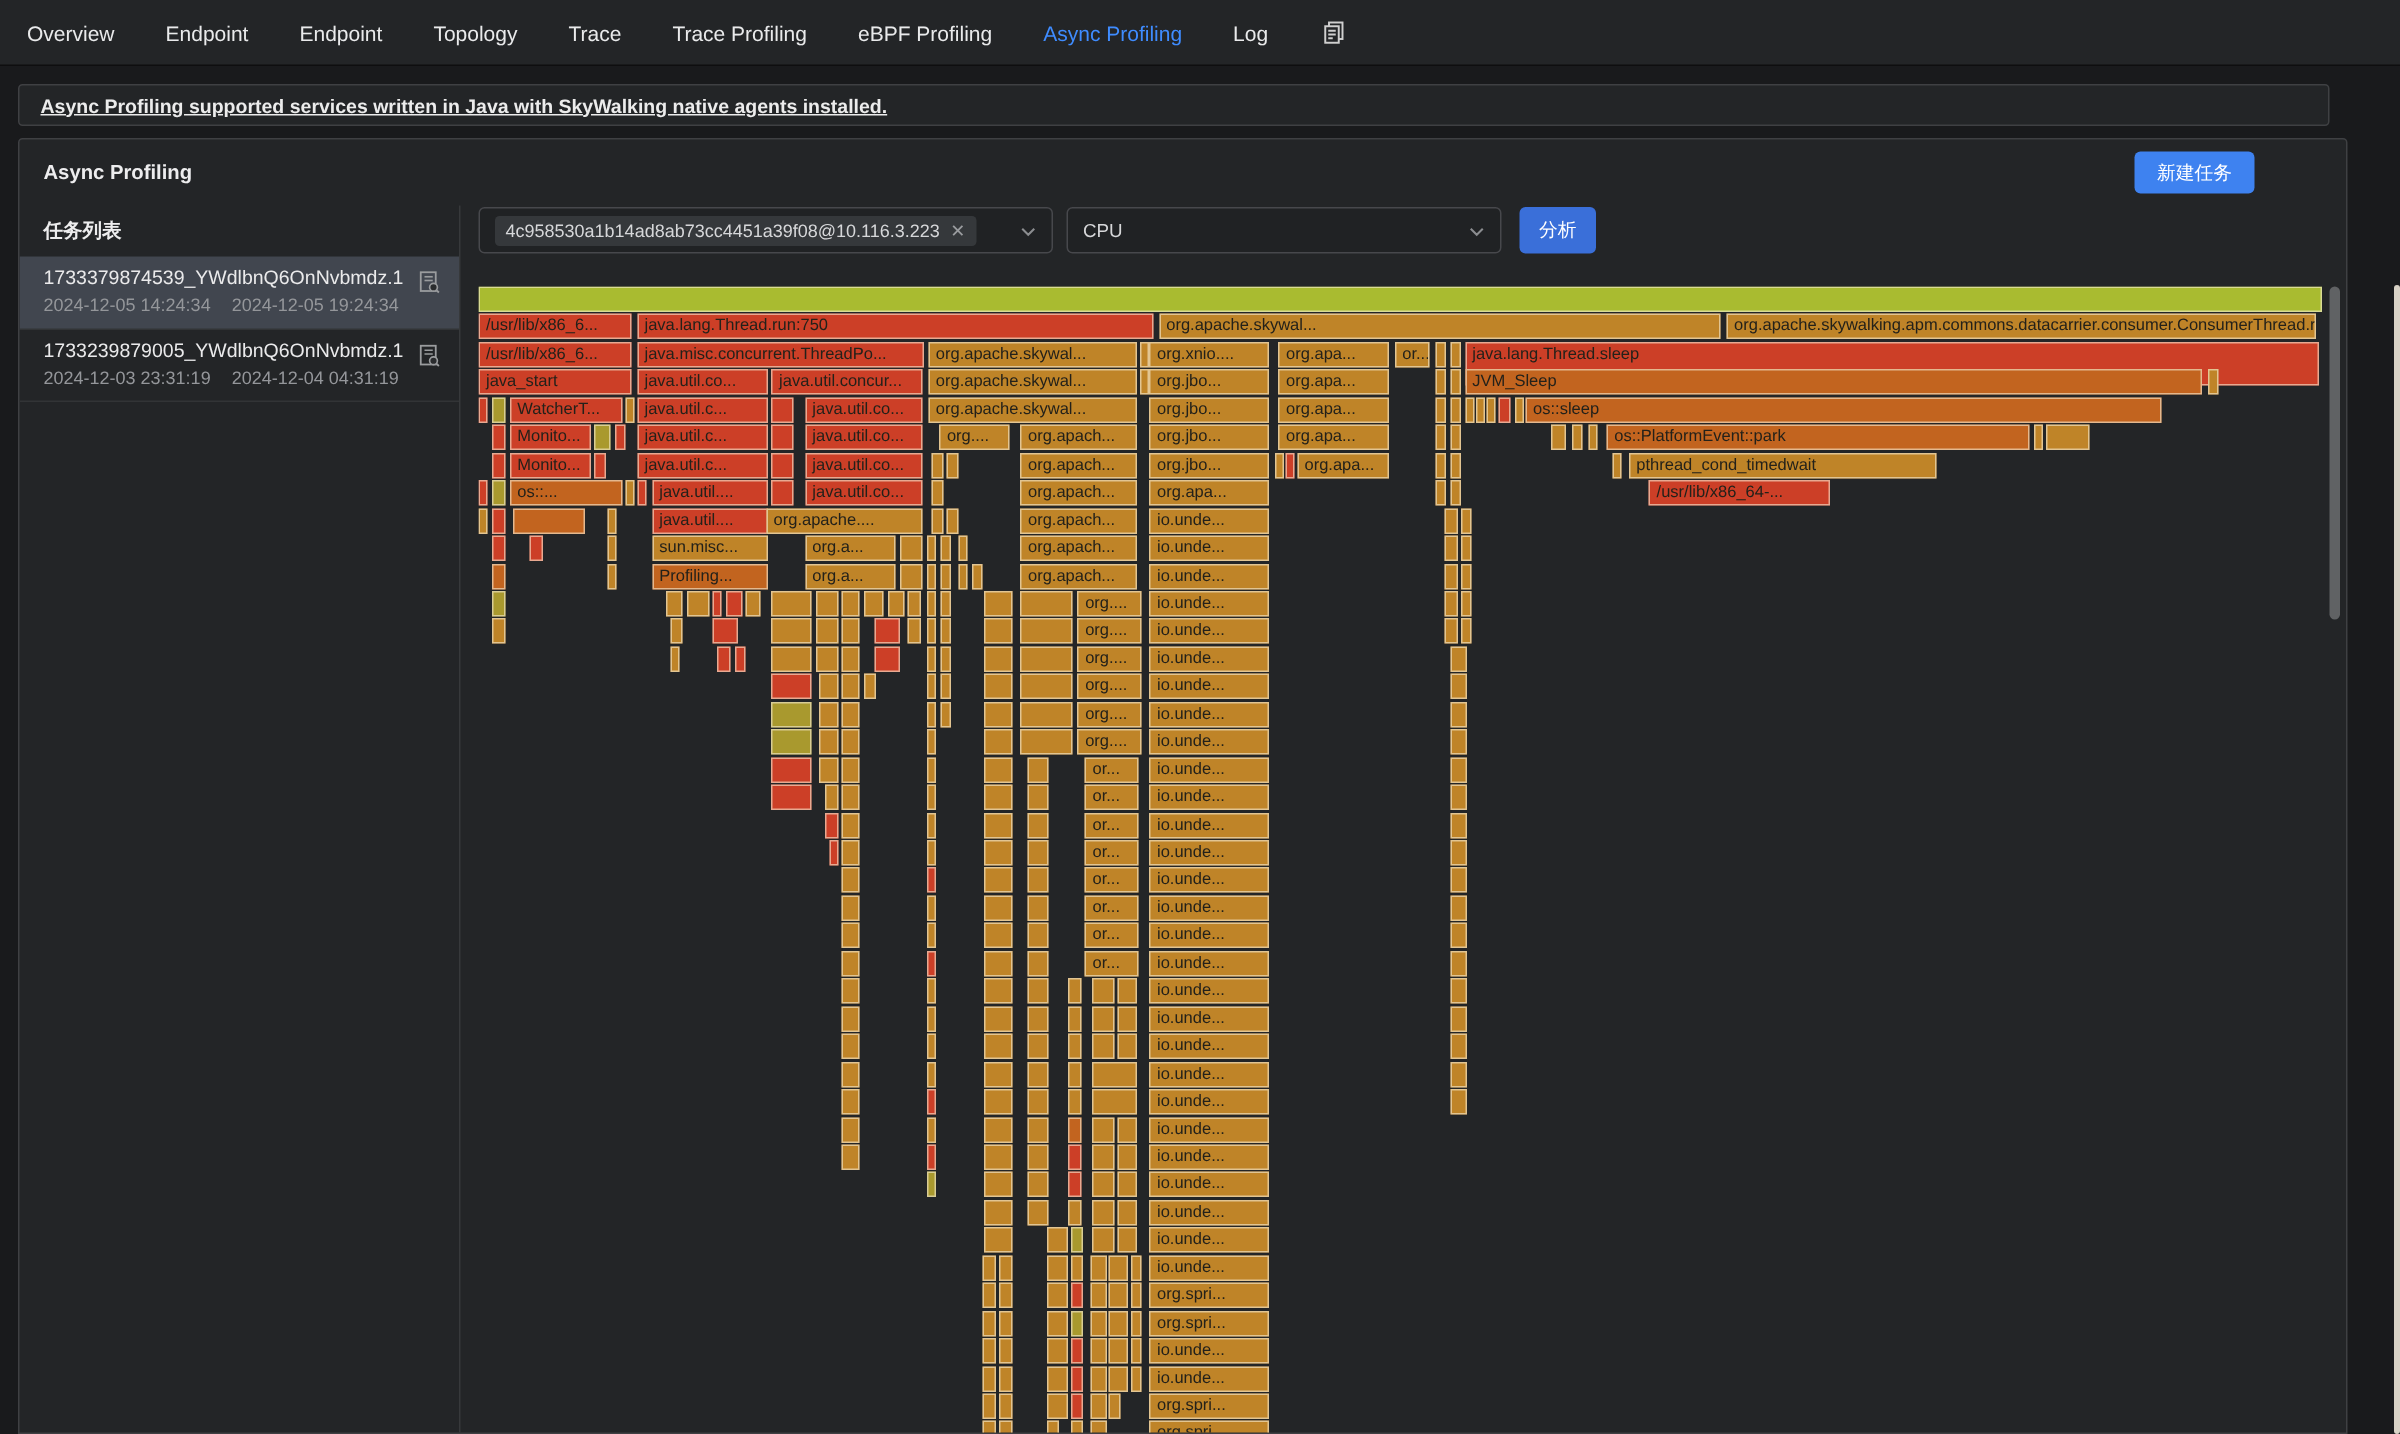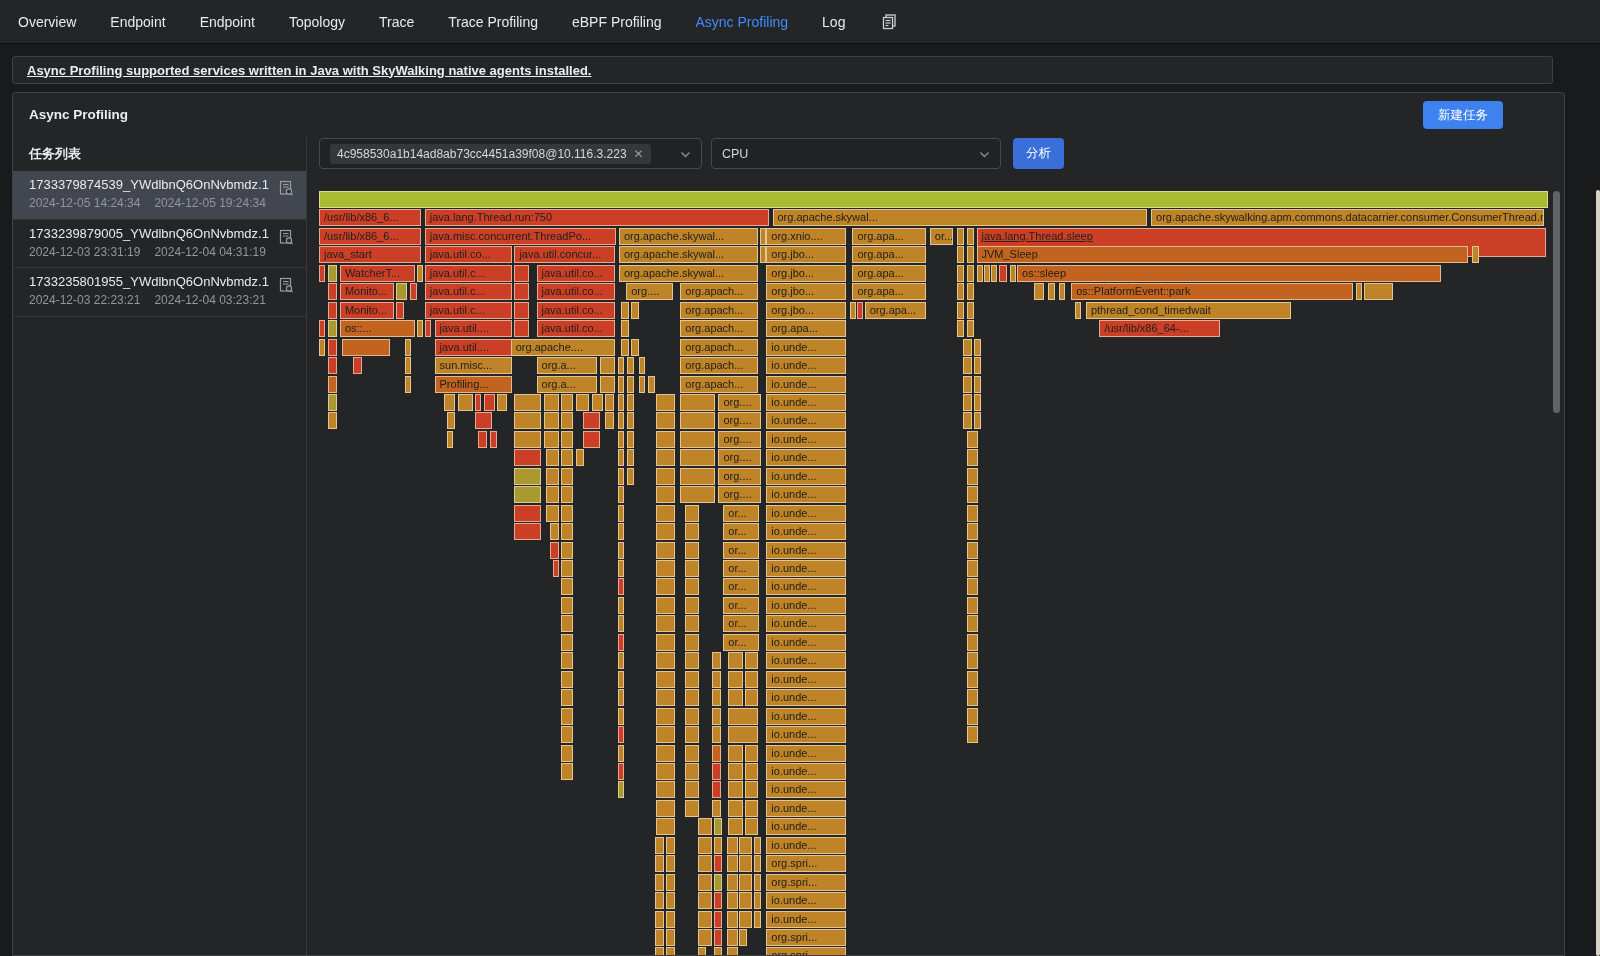--- a/index.html
+++ b/index.html
@@ -105,33 +105,20 @@
           <span class="task-icon">
             <svg width="16" height="16" viewBox="0 0 16 16">
               <rect x="2.5" y="1.5" width="10" height="12.5" fill="none" stroke="#9a9c9e" stroke-width="1.2"></rect>
               <line x1="5" y1="4.5" x2="10.5" y2="4.5" stroke="#9a9c9e" stroke-width="1.1"></line>
               <line x1="5" y1="7" x2="10.5" y2="7" stroke="#9a9c9e" stroke-width="1.1"></line>
               <circle cx="11" cy="11.5" r="2.6" fill="#2a2c2e" stroke="#9a9c9e" stroke-width="1.1"></circle>
               <line x1="13" y1="13.5" x2="14.6" y2="15" stroke="#9a9c9e" stroke-width="1.2"></line>
             </svg>
           </span>
         </div>
-        <div class="task-item">
-          <div class="task-id">1733235801955_YWdlbnQ6OnNvbmdz.1</div>
-          <div class="task-dates"><span>2024-12-03 22:23:21</span><span>2024-12-04 03:23:21</span></div>
-          <span class="task-icon">
-            <svg width="16" height="16" viewBox="0 0 16 16">
-              <rect x="2.5" y="1.5" width="10" height="12.5" fill="none" stroke="#9a9c9e" stroke-width="1.2"></rect>
-              <line x1="5" y1="4.5" x2="10.5" y2="4.5" stroke="#9a9c9e" stroke-width="1.1"></line>
-              <line x1="5" y1="7" x2="10.5" y2="7" stroke="#9a9c9e" stroke-width="1.1"></line>
-              <circle cx="11" cy="11.5" r="2.6" fill="#2a2c2e" stroke="#9a9c9e" stroke-width="1.1"></circle>
-              <line x1="13" y1="13.5" x2="14.6" y2="15" stroke="#9a9c9e" stroke-width="1.2"></line>
-            </svg>
-          </span>
-        </div>
       </div>
   </div>
 
   <div class="sel sel-instance">
     <span class="chip">
       <span>4c958530a1b14ad8ab73cc4451a39f08@10.116.3.223</span>
       <span class="chip-x">✕</span>
     </span>
     <span class="sel-arrow">
       <svg width="13" height="13" viewBox="0 0 13 13">
@@ -159,21 +146,21 @@
       <div class="bar c-o" style="top: 18.45px; left: 67.7%; width: 32%; height: 17px;">org.apache.skywalking.apm.commons.datacarrier.consumer.ConsumerThread.run:55</div>
       <div class="bar c-r" style="top: 36.9px; left: 0%; width: 8.3%; height: 17px;">/usr/lib/x86_6...</div>
       <div class="bar c-r" style="top: 36.9px; left: 8.6%; width: 15.6%; height: 17px;">java.misc.concurrent.ThreadPo...</div>
       <div class="bar c-o" style="top: 36.9px; left: 24.4%; width: 11.3%; height: 17px;">org.apache.skywal...</div>
       <div class="bar c-o" style="top: 36.9px; left: 35.9%; width: 0.3%; height: 17px;"></div>
       <div class="bar c-o" style="top: 36.9px; left: 36.4%; width: 6.5%; height: 17px;">org.xnio....</div>
       <div class="bar c-o" style="top: 36.9px; left: 43.4%; width: 6%; height: 17px;">org.apa...</div>
       <div class="bar c-o" style="top: 36.9px; left: 49.7%; width: 1.9%; height: 17px;">or...</div>
       <div class="bar c-o" style="top: 36.9px; left: 51.9%; width: 0.6%; height: 17px;"></div>
       <div class="bar c-o" style="top: 36.9px; left: 52.7%; width: 0.6%; height: 17px;"></div>
-      <div class="bar c-r" style="top: 36.9px; left: 53.5%; width: 46.3%; height: 29px; text-decoration: underline;">java.lang.Thread.sleep</div>
+      <div class="bar c-r" style="top: 36.9px; left: 53.5%; width: 46.3%; height: 29px;">java.lang.Thread.sleep</div>
       <div class="bar c-r" style="top: 55.35px; left: 0%; width: 8.3%; height: 17px;">java_start</div>
       <div class="bar c-r" style="top: 55.35px; left: 8.6%; width: 7.1%; height: 17px;">java.util.co...</div>
       <div class="bar c-r" style="top: 55.35px; left: 15.9%; width: 8.2%; height: 17px;">java.util.concur...</div>
       <div class="bar c-o" style="top: 55.35px; left: 24.4%; width: 11.3%; height: 17px;">org.apache.skywal...</div>
       <div class="bar c-o" style="top: 55.35px; left: 35.9%; width: 0.3%; height: 17px;"></div>
       <div class="bar c-o" style="top: 55.35px; left: 36.4%; width: 6.5%; height: 17px;">org.jbo...</div>
       <div class="bar c-o" style="top: 55.35px; left: 43.4%; width: 6%; height: 17px;">org.apa...</div>
       <div class="bar c-o" style="top: 55.35px; left: 51.9%; width: 0.6%; height: 17px;"></div>
       <div class="bar c-o" style="top: 55.35px; left: 52.7%; width: 0.6%; height: 17px;"></div>
       <div class="bar c-d" style="top: 55.35px; left: 53.5%; width: 40%; height: 17px;">JVM_Sleep</div>

